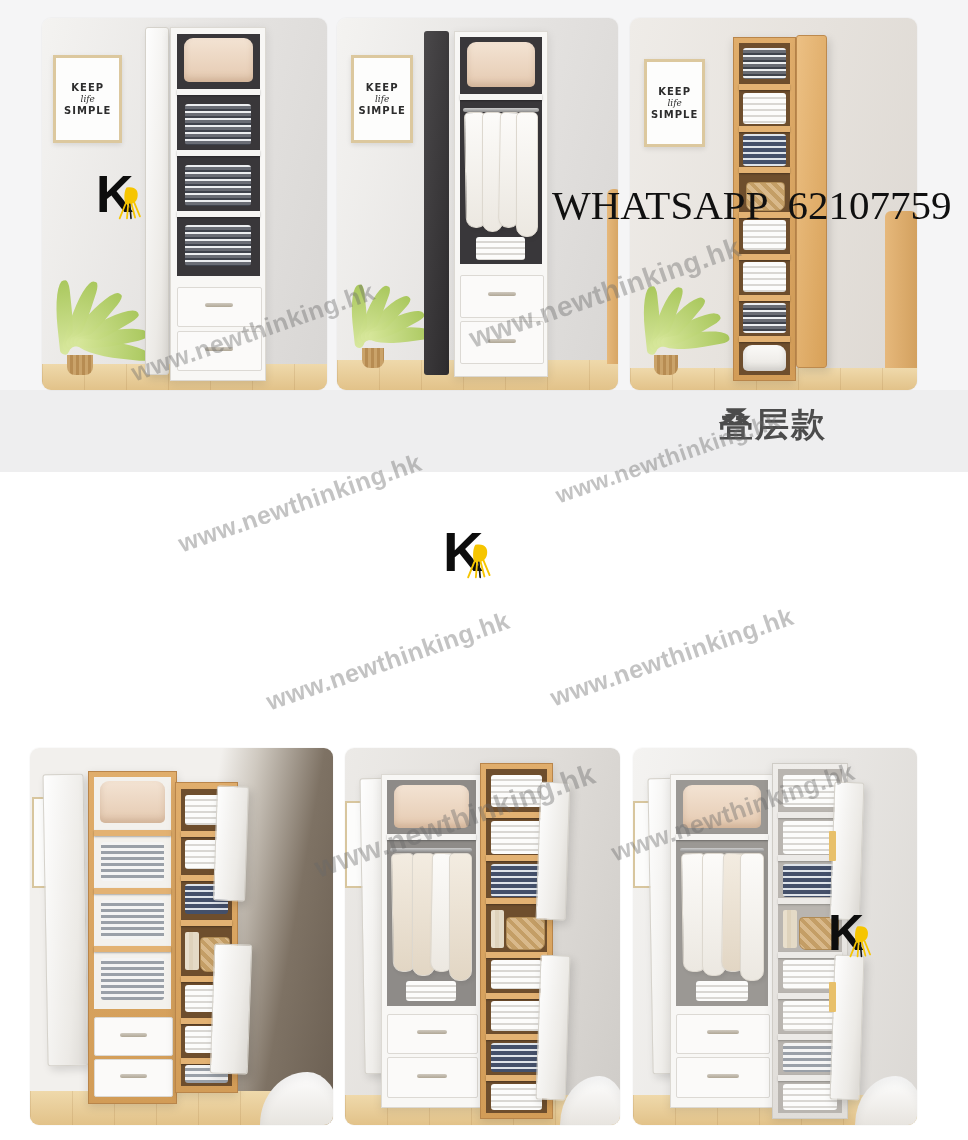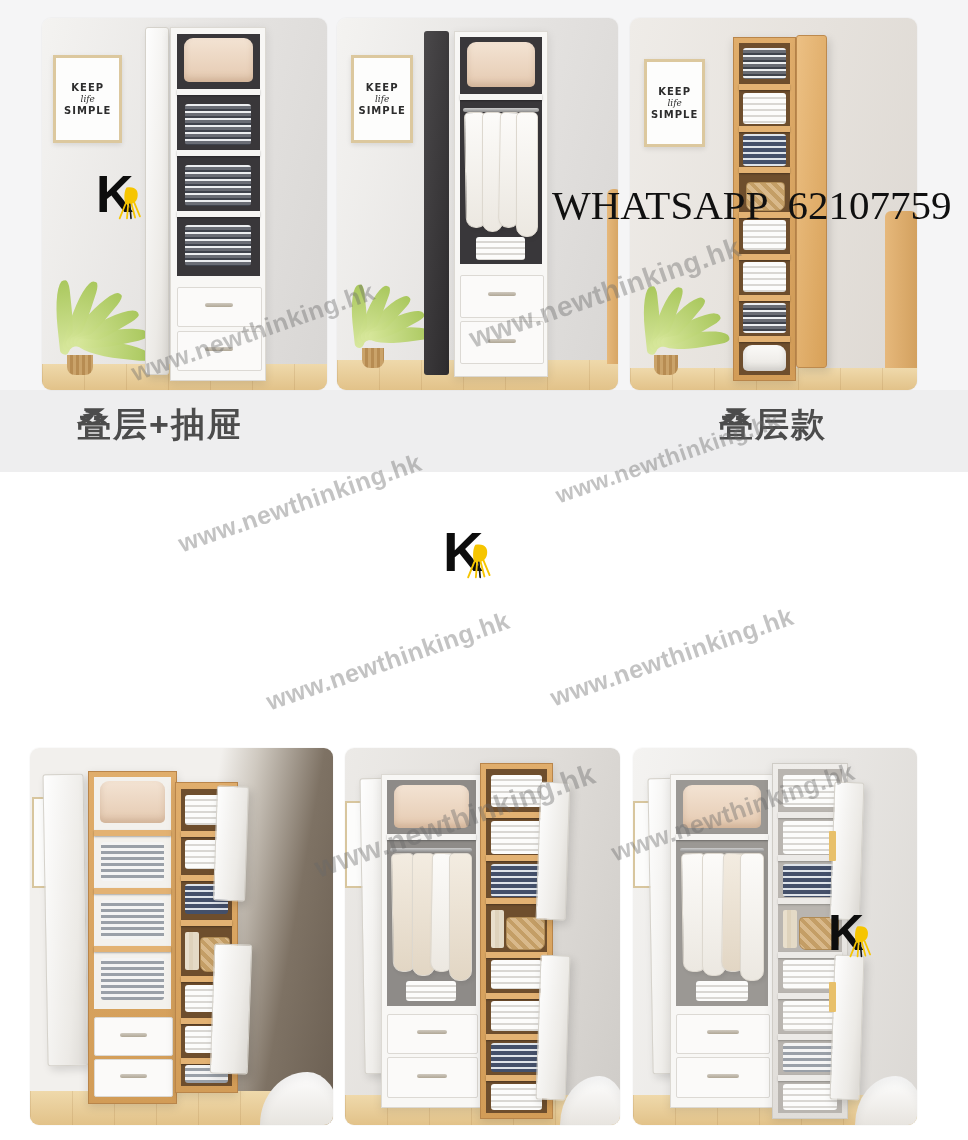--- a/index.html
+++ b/index.html
@@ -188,21 +188,20 @@
         <div class="abs sbw" style="top:76%;"></div>
         <div class="abs stack-dark" style="left:8%;top:78.5%;width:84%;height:9%;"></div>
         <div class="abs sbw" style="top:88.5%;"></div>
         <div class="abs blanket-w" style="left:8%;top:91%;width:84%;height:8%;"></div>
       </div>
     </div>
     <div class="abs door-wood" style="left:58%;top:4.5%;width:10%;height:89%;"></div>
     <div class="abs hb" style="left:89%;top:52%;width:11%;height:42%;"></div>
   </div>
 
-  <div class="toplabel" style="left:160px;">叠层+抽屉</div>
   <div class="toplabel" style="left:773px;">叠层款</div>
 
 
   <div class="klogo" style="left:443px;top:529px;">
     <span class="k" style="font-size:56px;">K</span>
     <svg viewBox="0 0 34 42" style="left:20px;top:14px;width:30px;height:36px;">
       <path d="M14 2 C25 0 29 6 27.5 13.5 C26.5 19.5 22 22.5 16 22.5 L12.5 22.5 C10.5 16 11 6 14 2 Z" fill="#F6C500"></path>
       <path d="M12.5 22.5 L5.5 40 M16 22.5 L14.5 40 M20 22 L24.5 39 M23.5 20.5 L30.5 37.5" stroke="#F6C500" stroke-width="2.2" fill="none" stroke-linecap="round"></path>
       <path d="M18 22.5 L19.5 40" stroke="#151515" stroke-width="2" stroke-linecap="round"></path>
     </svg>

